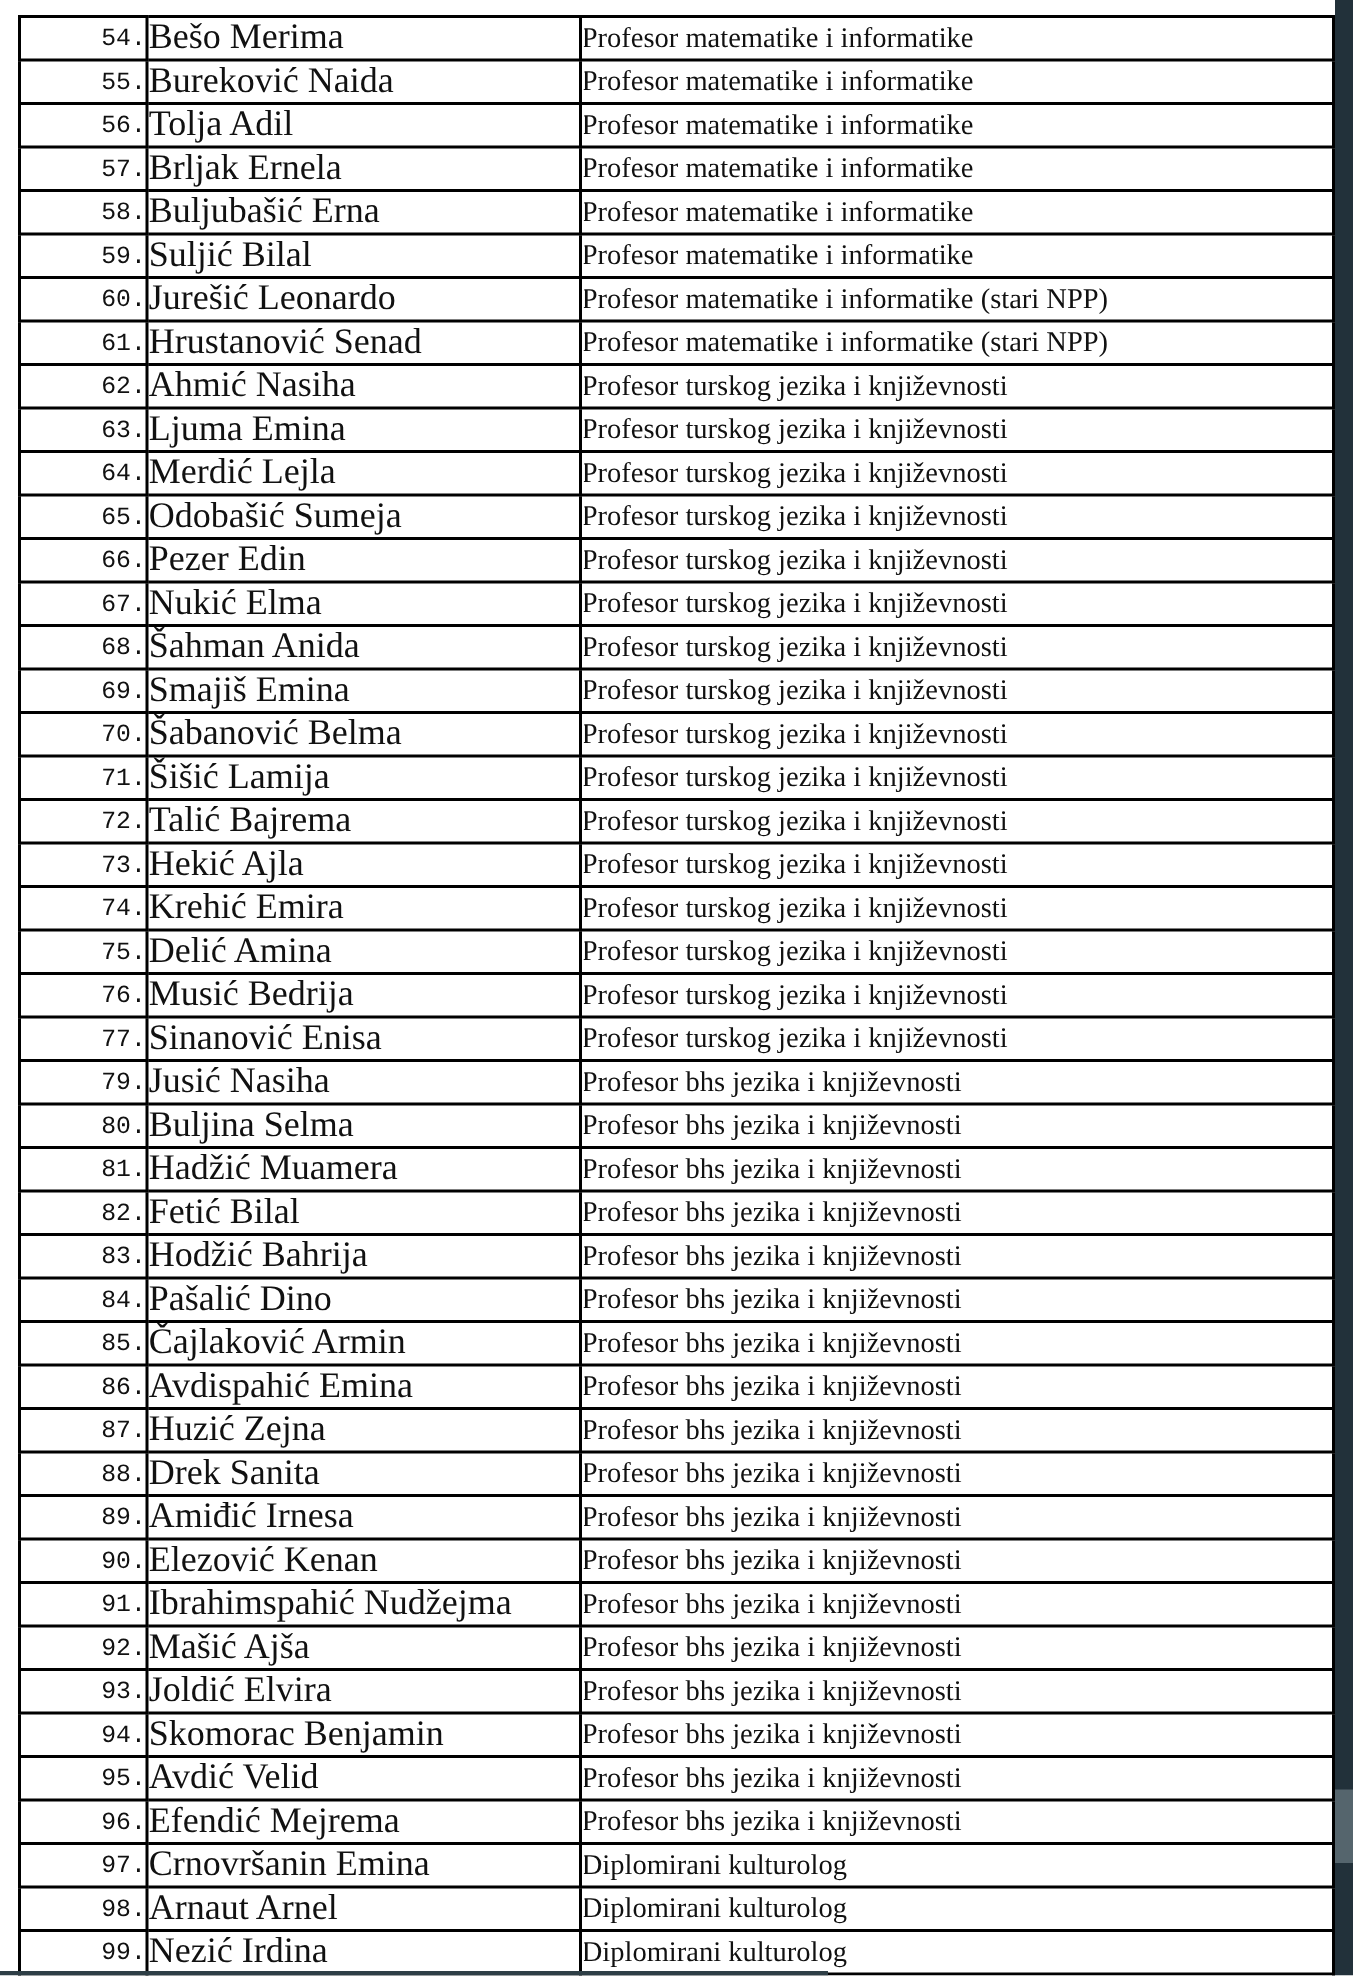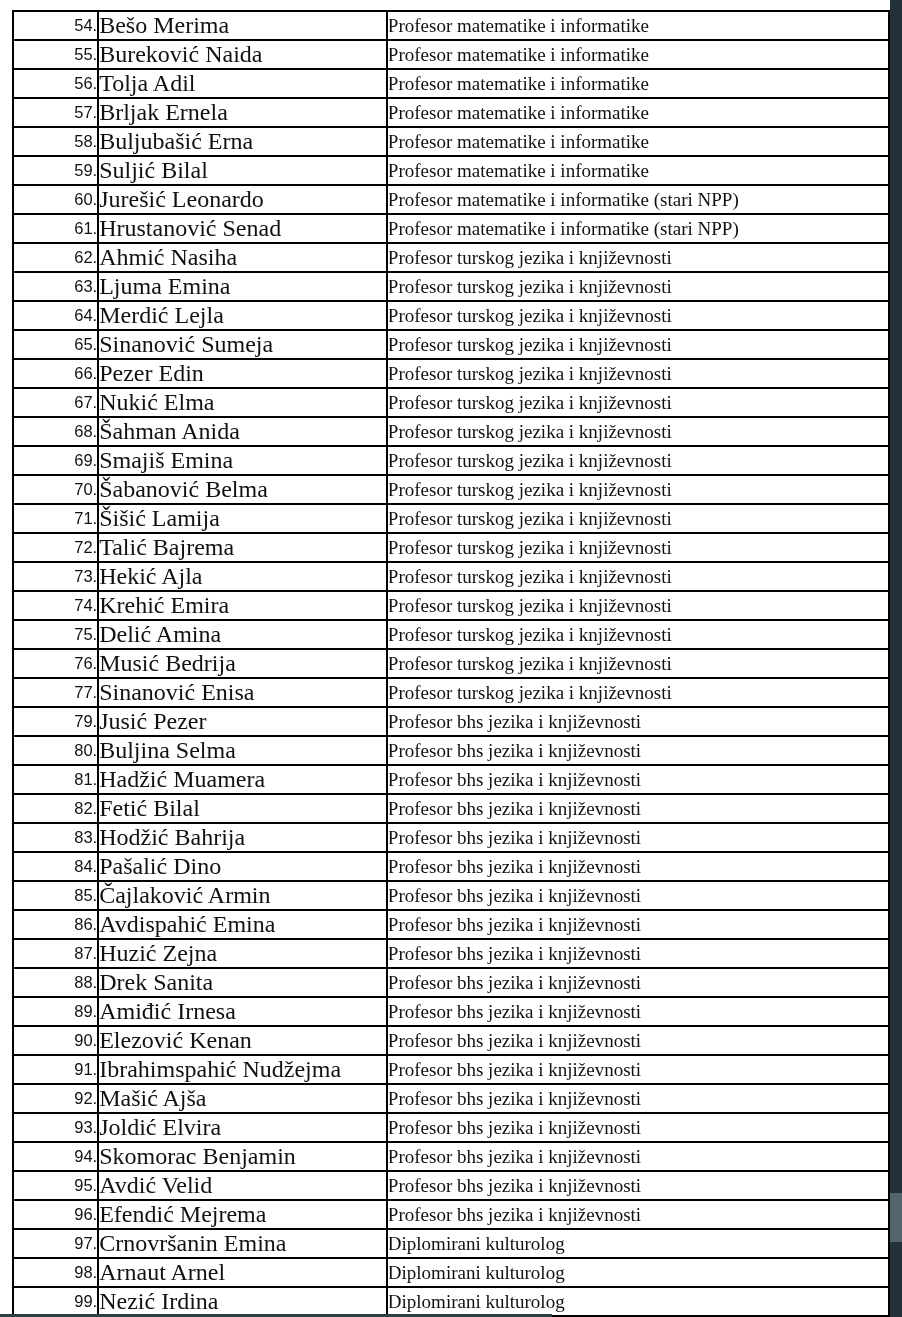--- a/index.html
+++ b/index.html
@@ -27,21 +27,21 @@
   table.roster, table.roster td {
     border: 2px solid #000000;
   }
   table.roster td {
     padding: 0;
     vertical-align: middle;
     white-space: nowrap;
     overflow: hidden;
   }
   td.c-num {
-    font-family: Liberation Sans, sans-serif;
+    font-family: Liberation Mono, monospace;
     font-size: 16.5px;
     text-align: right;
     padding-right: 9px;
   }
   td.c-name {
     font-size: 24px;
     padding-left: 13px;
   }
   td.c-title {
     font-size: 19px;
@@ -142,21 +142,21 @@
   </tr>
 
   <tr>
     <td class="c-num"><span>64.</span></td>
     <td class="c-name"><span>Merdić Lejla</span></td>
     <td class="c-title"><span>Profesor turskog jezika i književnosti</span></td>
   </tr>
 
   <tr>
     <td class="c-num"><span>65.</span></td>
-    <td class="c-name"><span>Sinanović Sumeja</span></td>
+    <td class="c-name"><span>Odobašić Sumeja</span></td>
     <td class="c-title"><span>Profesor turskog jezika i književnosti</span></td>
   </tr>
 
   <tr>
     <td class="c-num"><span>66.</span></td>
     <td class="c-name"><span>Pezer Edin</span></td>
     <td class="c-title"><span>Profesor turskog jezika i književnosti</span></td>
   </tr>
 
   <tr>
@@ -221,21 +221,21 @@
 
   <tr>
     <td class="c-num"><span>77.</span></td>
     <td class="c-name"><span>Sinanović Enisa</span></td>
     <td class="c-title"><span>Profesor turskog jezika i književnosti</span></td>
   </tr>
 
 
   <tr>
     <td class="c-num"><span>79.</span></td>
-    <td class="c-name"><span>Jusić Pezer</span></td>
+    <td class="c-name"><span>Jusić Nasiha</span></td>
     <td class="c-title"><span>Profesor bhs jezika i književnosti</span></td>
   </tr>
 
   <tr>
     <td class="c-num"><span>80.</span></td>
     <td class="c-name"><span>Buljina Selma</span></td>
     <td class="c-title"><span>Profesor bhs jezika i književnosti</span></td>
   </tr>
 
   <tr>

